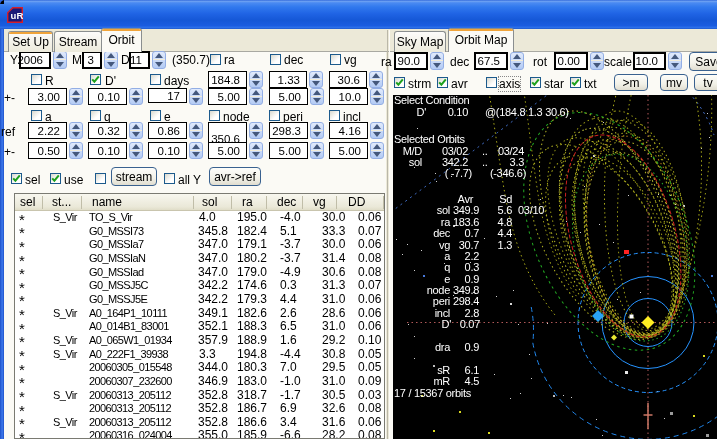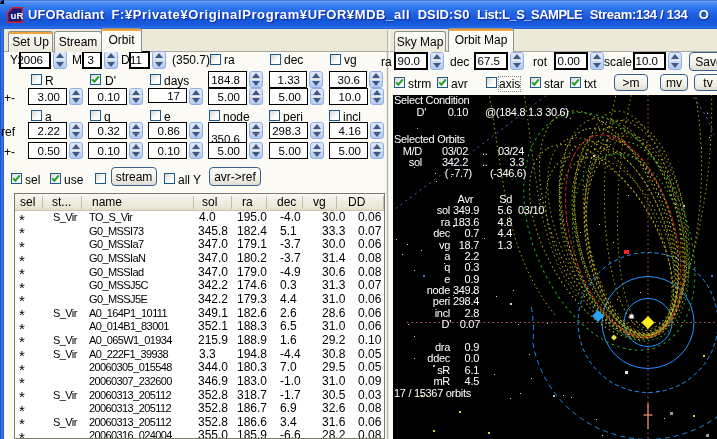--- a/index.html
+++ b/index.html
@@ -45,21 +45,20 @@
 #thead i { position:absolute; top:2px; width:1px; height:13px; background:#c0bda8; font-style:normal; }
 .tr { position:absolute; left:0; width:100%; height:13.65px; font-size:12px; color:#000; line-height:13.65px; }
 .nm { font-size:11px; letter-spacing:-0.6px; }
 .tr span { position:absolute; top:0; white-space:nowrap; }
 #map { position:absolute; left:393px; top:95px; width:324px; height:344px; background:#000; overflow:hidden; }
 .ml { position:absolute; left:0; width:324px; height:11px; color:#fff; font-size:11px; line-height:11px; white-space:nowrap; letter-spacing:-0.3px; }
 .dotfocus { outline:1px dotted #888; }
 </style></head><body>
 <div id="win">
 <div id="title">
- <div class="txt">UFORadiant&nbsp; <span style="letter-spacing:0.6px">F:¥Private¥OriginalProgram¥UFOR¥MDB_all</span>&nbsp; DSID:S0&nbsp; <span style="letter-spacing:-0.5px">List:L_S_SAMPLE</span>&nbsp; <span style="letter-spacing:-0.3px">Stream:134 / 134</span>&nbsp;&nbsp; O</div>
  <svg style="position:absolute;left:7px;top:7px" width="16" height="16" viewBox="0 0 16 16">
    <polygon points="0.7,5.8 5.8,0.7 15.3,0.7 15.3,15.3 0.7,15.3" fill="#1a1a78" stroke="#d41f2c" stroke-width="1.4"></polygon>
    <text x="3.6" y="12.2" fill="#fff" font-size="9.5" font-weight="bold" font-family="Liberation Sans">uR</text>
  </svg>
  <div class="corner"></div>
       <div class="cornerr"></div>
 </div>
 <div id="lborder"></div>
 <div id="paneline"></div>
 <div style="position:absolute;left:387px;top:30px;width:1px;height:409px;background:#bab7a8"></div>
@@ -343,21 +342,21 @@
         <span style="left:183px">352.1</span>
         <span style="left:222px">188.3</span>
         <span style="left:265px">6.5</span>
         <span style="left:307px">31.0</span>
         <span style="left:343px">0.06</span>
       </div>
       <div class="tr" style="top:139.9px">
         <span style="left:4px;font-size:15px;top:1.5px">*</span>
         <span class="nm" style="left:38px">S_Vir</span>
         <span class="nm" style="left:74px">A0_065W1_01934</span>
-        <span style="left:183px">215.9</span>
+        <span style="left:183px">357.9</span>
         <span style="left:222px">188.9</span>
         <span style="left:265px">1.6</span>
         <span style="left:307px">29.2</span>
         <span style="left:343px">0.10</span>
       </div>
       <div class="tr" style="top:153.5px">
         <span style="left:4px;font-size:15px;top:1.5px">*</span>
         <span class="nm" style="left:38px">S_Vir</span>
         <span class="nm" style="left:74px">A0_222F1_39938</span>
         <span style="left:184px">3.3</span>
@@ -635,21 +634,21 @@
         <span style="position:absolute;right:238px;top:0">183.6</span>
         <span style="position:absolute;right:205px;top:0">4.8</span>
       </div>
       <div class="ml" style="top:133px">
         <span style="position:absolute;right:267px;top:0">dec</span>
         <span style="position:absolute;right:238px;top:0">0.7</span>
         <span style="position:absolute;right:205px;top:0">4.4</span>
       </div>
       <div class="ml" style="top:144.5px">
         <span style="position:absolute;right:267px;top:0">vg</span>
-        <span style="position:absolute;right:238px;top:0">18.7</span>
+        <span style="position:absolute;right:238px;top:0">30.7</span>
         <span style="position:absolute;right:205px;top:0">1.3</span>
       </div>
       <div class="ml" style="top:156px">
         <span style="position:absolute;right:267px;top:0">a</span>
         <span style="position:absolute;right:238px;top:0">2.2</span>
       </div>
       <div class="ml" style="top:167.3px">
         <span style="position:absolute;right:267px;top:0">q</span>
         <span style="position:absolute;right:238px;top:0">0.3</span>
       </div>
@@ -670,24 +669,20 @@
         <span style="position:absolute;right:238px;top:0">2.8</span>
       </div>
       <div class="ml" style="top:224.2px">
         <span style="position:absolute;right:266px;top:0">D'</span>
         <span style="position:absolute;right:237px;top:0">0.07</span>
       </div>
       <div class="ml" style="top:247px">
         <span style="position:absolute;right:267px;top:0">dra</span>
         <span style="position:absolute;right:238px;top:0">0.9</span>
       </div>
-      <div class="ml" style="top:258.4px">
-        <span style="position:absolute;right:267px;top:0">ddec</span>
-        <span style="position:absolute;right:238px;top:0">0.0</span>
-      </div>
       <div class="ml" style="top:269.8px">
         <span style="position:absolute;right:267px;top:0">sR</span>
         <span style="position:absolute;right:238px;top:0">6.1</span>
       </div>
       <div class="ml" style="top:281.2px">
         <span style="position:absolute;right:267px;top:0">mR</span>
         <span style="position:absolute;right:238px;top:0">4.5</span>
       </div>
       <div class="ml" style="top:292.6px">
         <span style="position:absolute;left:1px;top:0">17 / 15367 orbits</span>

